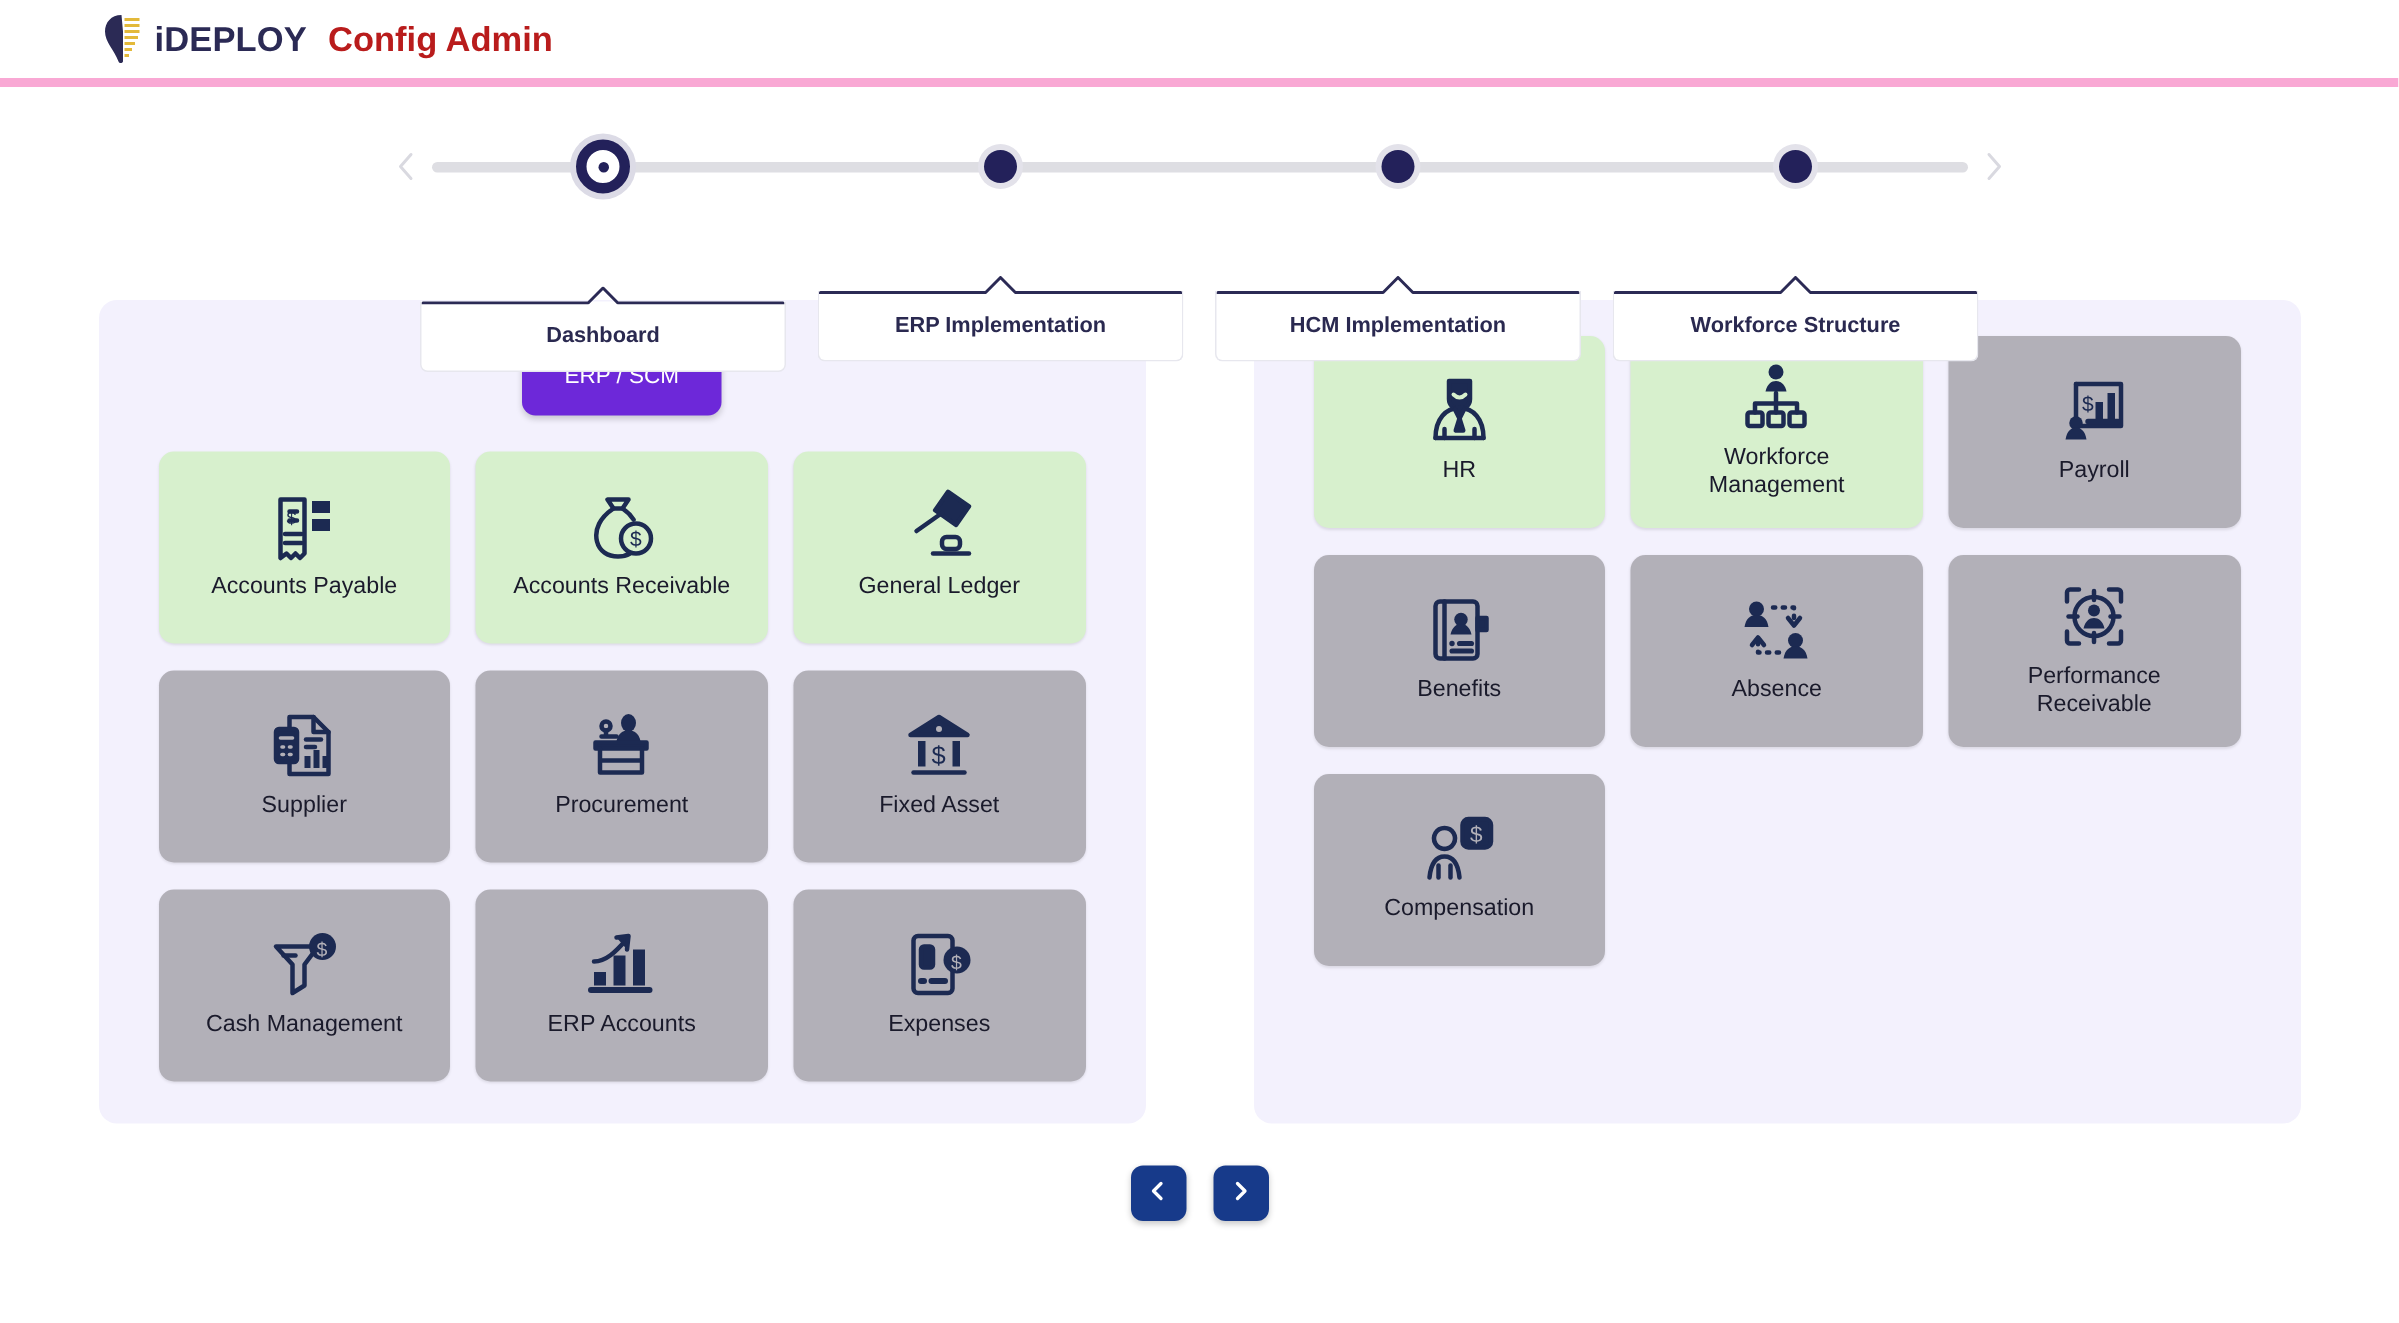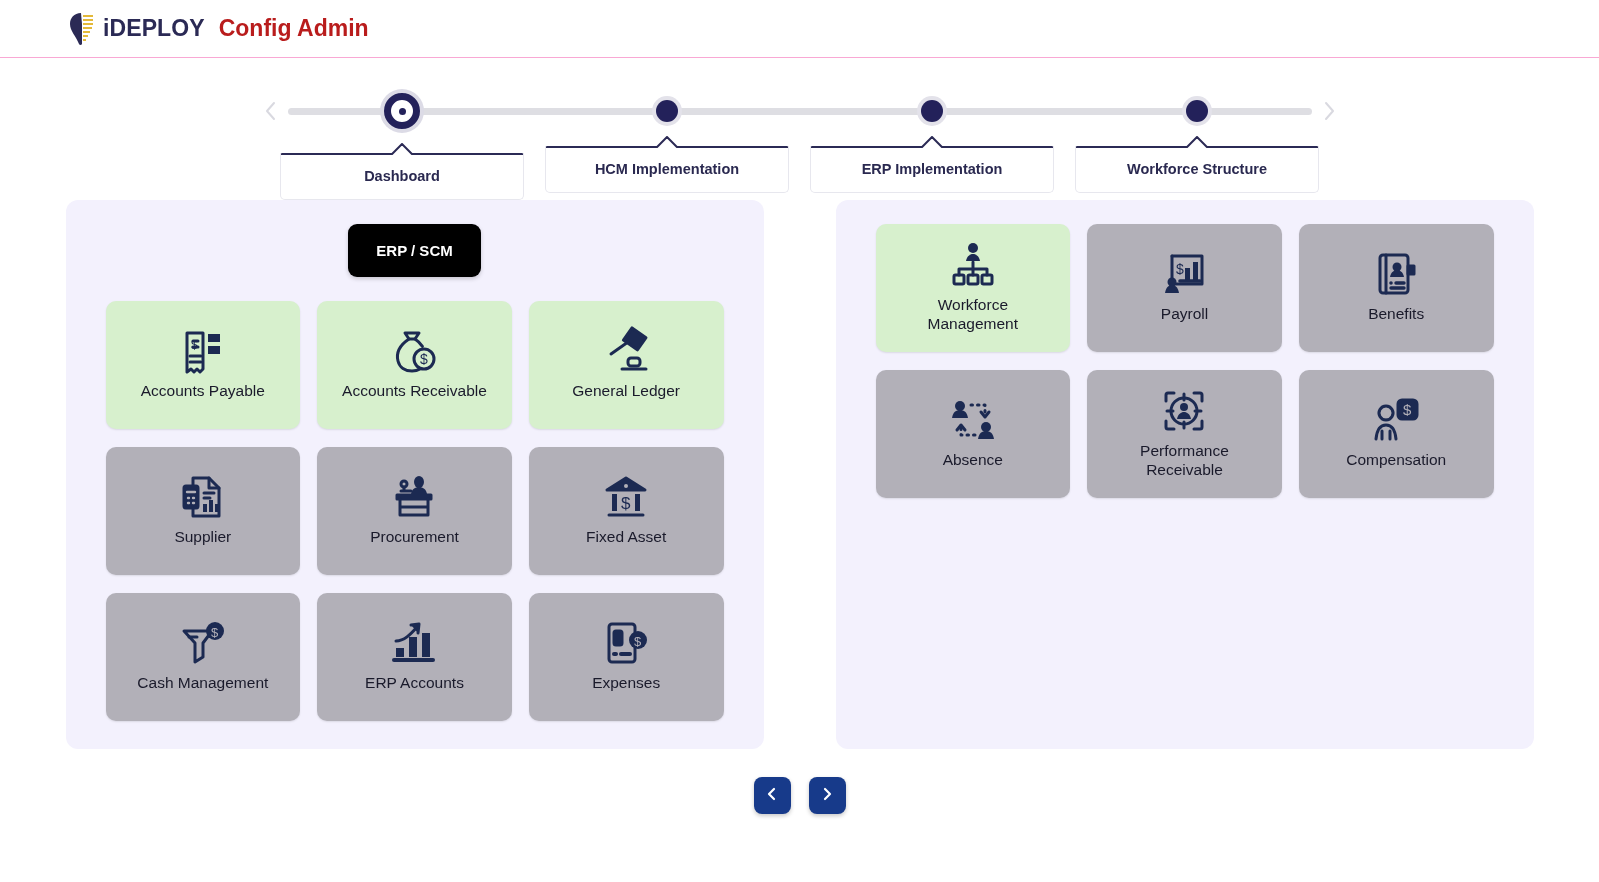--- a/index.html
+++ b/index.html
@@ -9,21 +9,21 @@
     font-family: "Liberation Sans", "DejaVu Sans", sans-serif;
     overflow: hidden;
   }
 
   
   .header {
     height: 58px;
     display: flex;
     align-items: center;
     padding-left: 68px;
-    border-bottom: 1px solid #f9a8d4;
+    border-bottom: 6px solid #f9a8d4;
     background: #fff;
   }
   .logo-mark { width: 26px; height: 34px; margin-right: 9px; flex: none; }
   .brand {
     font-size: 23px;
     font-weight: bold;
     color: #2b2a55;
     letter-spacing: .1px;
   }
   .app-title {
@@ -66,20 +66,21 @@
     position: absolute;
     left: 0; right: 0; top: 0;
     display: flex;
   }
   .step {
     flex: 1;
     position: relative;
     display: flex;
     flex-direction: column;
     align-items: center;
+    gap: 48px;
   }
   .dot-outer {
     width: 22px; height: 22px;
     border-radius: 50%;
     background: #23215a;
     box-shadow: 0 0 0 4px #e3e2ea;
     margin-top: 18px;
     position: relative;
     z-index: 2;
   }
@@ -137,24 +138,24 @@
     background: #f3f1fd;
     border-radius: 12px;
     padding: 24px 40px 28px 40px;
   }
   .panel-btn-row {
     display: flex;
     justify-content: center;
     margin-bottom: 24px;
   }
   .panel-btn {
-    background: #000000;
+    background: #6d28d9;
     color: #ffffff;
     font-size: 15px;
-    font-weight: bold;
+    font-weight: normal;
     border: none;
     border-radius: 9px;
     min-width: 130px;
     height: 53px;
     padding: 0 28px;
     cursor: pointer;
     box-shadow: 0 2px 4px rgba(0,0,0,.18);
     font-family: inherit;
   }
 
@@ -263,33 +264,33 @@
       </div>
 
       <div class="step">
         <div class="dot-outer"></div>
         <div class="label-box">
           <span class="top-edge">
             <svg viewBox="0 0 244 12" preserveAspectRatio="none">
               <path d="M1 12 L1 11 L112 11 L122 1 L132 11 L243 11 L243 12" fill="none" stroke="#2b2a55" stroke-width="2" stroke-linejoin="round"></path>
             </svg>
           </span>
-          <span>HCM Implementation</span>
+          <span>ERP Implementation</span>
         </div>
       </div>
 
       <div class="step">
         <div class="dot-outer"></div>
         <div class="label-box">
           <span class="top-edge">
             <svg viewBox="0 0 244 12" preserveAspectRatio="none">
               <path d="M1 12 L1 11 L112 11 L122 1 L132 11 L243 11 L243 12" fill="none" stroke="#2b2a55" stroke-width="2" stroke-linejoin="round"></path>
             </svg>
           </span>
-          <span>ERP Implementation</span>
+          <span>HCM Implementation</span>
         </div>
       </div>
 
       <div class="step">
         <div class="dot-outer"></div>
         <div class="label-box">
           <span class="top-edge">
             <svg viewBox="0 0 244 12" preserveAspectRatio="none">
               <path d="M1 12 L1 11 L112 11 L122 1 L132 11 L243 11 L243 12" fill="none" stroke="#2b2a55" stroke-width="2" stroke-linejoin="round"></path>
             </svg>
@@ -440,20 +441,35 @@
         </span>
         <span class="tile-label">Expenses</span>
       </div>
 
     </div>
   </div>
 
   <div class="panel">
     <div class="tile-grid">
 
+      <div class="tile green">
+        <span class="ic">
+          <svg viewBox="0 0 52 52" fill="none" stroke="#1c2a52" stroke-width="3" stroke-linecap="round" stroke-linejoin="round">
+            <path d="M19 6 h14 v12 a7 7 0 0 1 -14 0 Z" fill="#1c2a52" stroke="#1c2a52"></path>
+            <path d="M22 15 q4 4 8 0" stroke="#d7f0cd" stroke-width="2.6" fill="none"></path>
+            <path d="M10 44 C10 31 17 24 26 24 C35 24 42 31 42 44"></path>
+            <path d="M23 25 L26 31 L29 25" fill="#1c2a52" stroke="#1c2a52"></path>
+            <path d="M26 31 l-2.5 8 h5 Z" fill="#1c2a52" stroke="#1c2a52"></path>
+            <line x1="16" y1="38" x2="16" y2="44"></line>
+            <line x1="36" y1="38" x2="36" y2="44"></line>
+            <line x1="10" y1="44" x2="42" y2="44"></line>
+          </svg>
+        </span>
+        <span class="tile-label">HR</span>
+      </div>
 
 
       <div class="tile green">
         <span class="ic">
           <svg viewBox="0 0 52 52" fill="none" stroke="#1c2a52" stroke-width="3" stroke-linecap="round" stroke-linejoin="round">
             <circle cx="26" cy="9" r="5" fill="#1c2a52" stroke="none"></circle>
             <path d="M19 22 C20 17 23 15 26 15 C29 15 32 17 33 22" fill="#1c2a52" stroke="none"></path>
             <line x1="26" y1="23" x2="26" y2="30"></line>
             <path d="M12 36 v-6 h28 v6"></path>
             <line x1="26" y1="30" x2="26" y2="36"></line>

